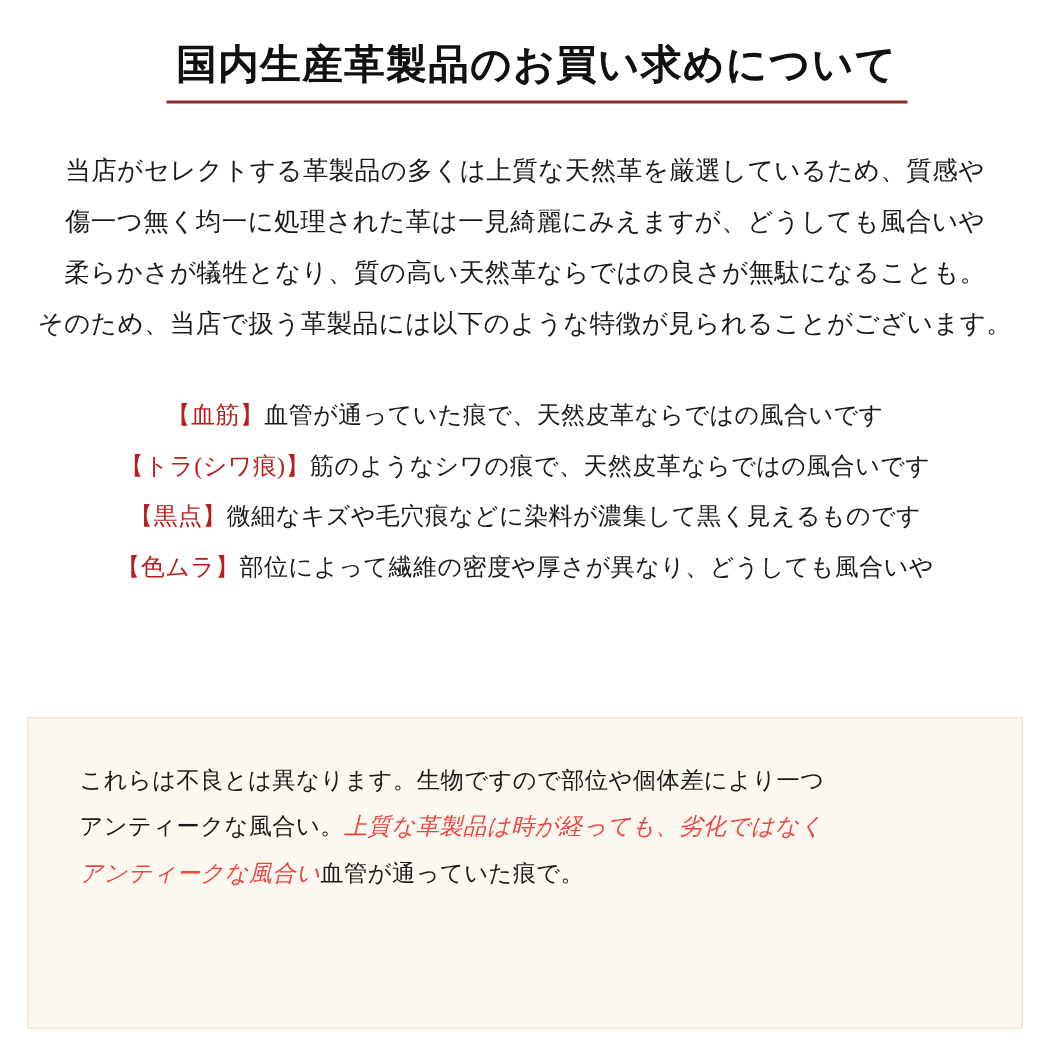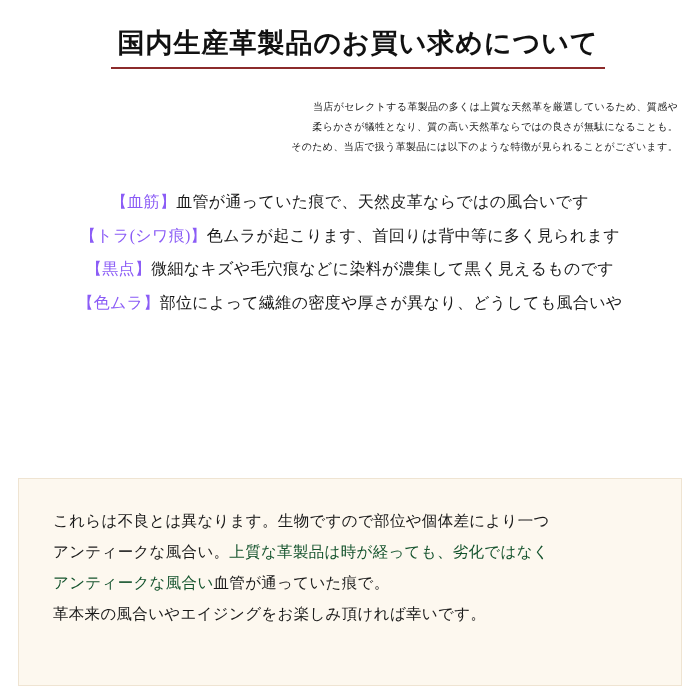--- a/index.html
+++ b/index.html
@@ -34,44 +34,44 @@
     color: #111111;
     letter-spacing: 1px;
     padding: 0 6px 6px 6px;
     border-bottom: 2px solid #8c2b2b;
     line-height: 1.3;
   }
 
   
   .intro {
     margin: 28px 22px 12px 22px;
-    font-size: 10px;
+    font-size: 17px;
     line-height: 2.0;
     color: #1a1a1a;
-    text-align: right;
+    text-align: center;
     letter-spacing: 0.3px;
   }
   .intro p {
     margin: 0;
   }
 
   
   .features {
     margin: 28px 0 0 0;
     text-align: center;
   }
   .feature-row {
     font-size: 16px;
     line-height: 2.1;
     color: #1a1a1a;
     letter-spacing: 0.3px;
     white-space: nowrap;
   }
   .feature-tag {
-    color: #8b5cf6;
+    color: #b91c1c;
     font-weight: normal;
   }
 
   
   .note-box {
     position: absolute;
     left: 18px;
     right: 18px;
     bottom: 14px;
     height: 208px;
@@ -80,61 +80,60 @@
     border: 1px solid #efe4d2;
     padding: 26px 30px 0 34px;
   }
   .note-line {
     font-size: 15.5px;
     line-height: 2.0;
     color: #1a1a1a;
     letter-spacing: 0.3px;
   }
   .hl {
-    color: #14532d;
+    color: #ef4444;
+    font-style: italic;
   }
 </style>
 </head>
 <body>
 
 <div class="page">
 
   <div class="title-wrap">
     <div class="title">国内生産革製品のお買い求めについて</div>
   </div>
 
   <div class="intro">
     <p>当店がセレクトする革製品の多くは上質な天然革を厳選しているため、質感や</p>
+    <p>傷一つ無く均一に処理された革は一見綺麗にみえますが、どうしても風合いや</p>
     <p>柔らかさが犠牲となり、質の高い天然革ならではの良さが無駄になることも。</p>
     <p>そのため、当店で扱う革製品には以下のような特徴が見られることがございます。</p>
   </div>
 
   <div class="features">
     <div class="feature-row">
       <span class="feature-tag">【血筋】</span><span>血管が通っていた痕で、天然皮革ならではの風合いです</span>
     </div>
     <div class="feature-row">
-      <span class="feature-tag">【トラ(シワ痕)】</span><span>色ムラが起こります、首回りは背中等に多く見られます</span>
+      <span class="feature-tag">【トラ(シワ痕)】</span><span>筋のようなシワの痕で、天然皮革ならではの風合いです</span>
     </div>
     <div class="feature-row">
       <span class="feature-tag">【黒点】</span><span>微細なキズや毛穴痕などに染料が濃集して黒く見えるものです</span>
     </div>
     <div class="feature-row">
       <span class="feature-tag">【色ムラ】</span><span>部位によって繊維の密度や厚さが異なり、どうしても風合いや</span>
     </div>
   </div>
 
   <div class="note-box">
     <div class="note-line">
       <span>これらは不良とは異なります。生物ですので部位や個体差により一つ</span>
     </div>
     <div class="note-line">
       <span>アンティークな風合い。</span><span class="hl">上質な革製品は時が経っても、劣化ではなく</span>
     </div>
     <div class="note-line">
       <span class="hl">アンティークな風合い</span><span>血管が通っていた痕で。</span>
     </div>
-    <div class="note-line">
-      <span>革本来の風合いやエイジングをお楽しみ頂ければ幸いです。</span>
-    </div>
   </div>
 
 </div>
 
 </body></html>

